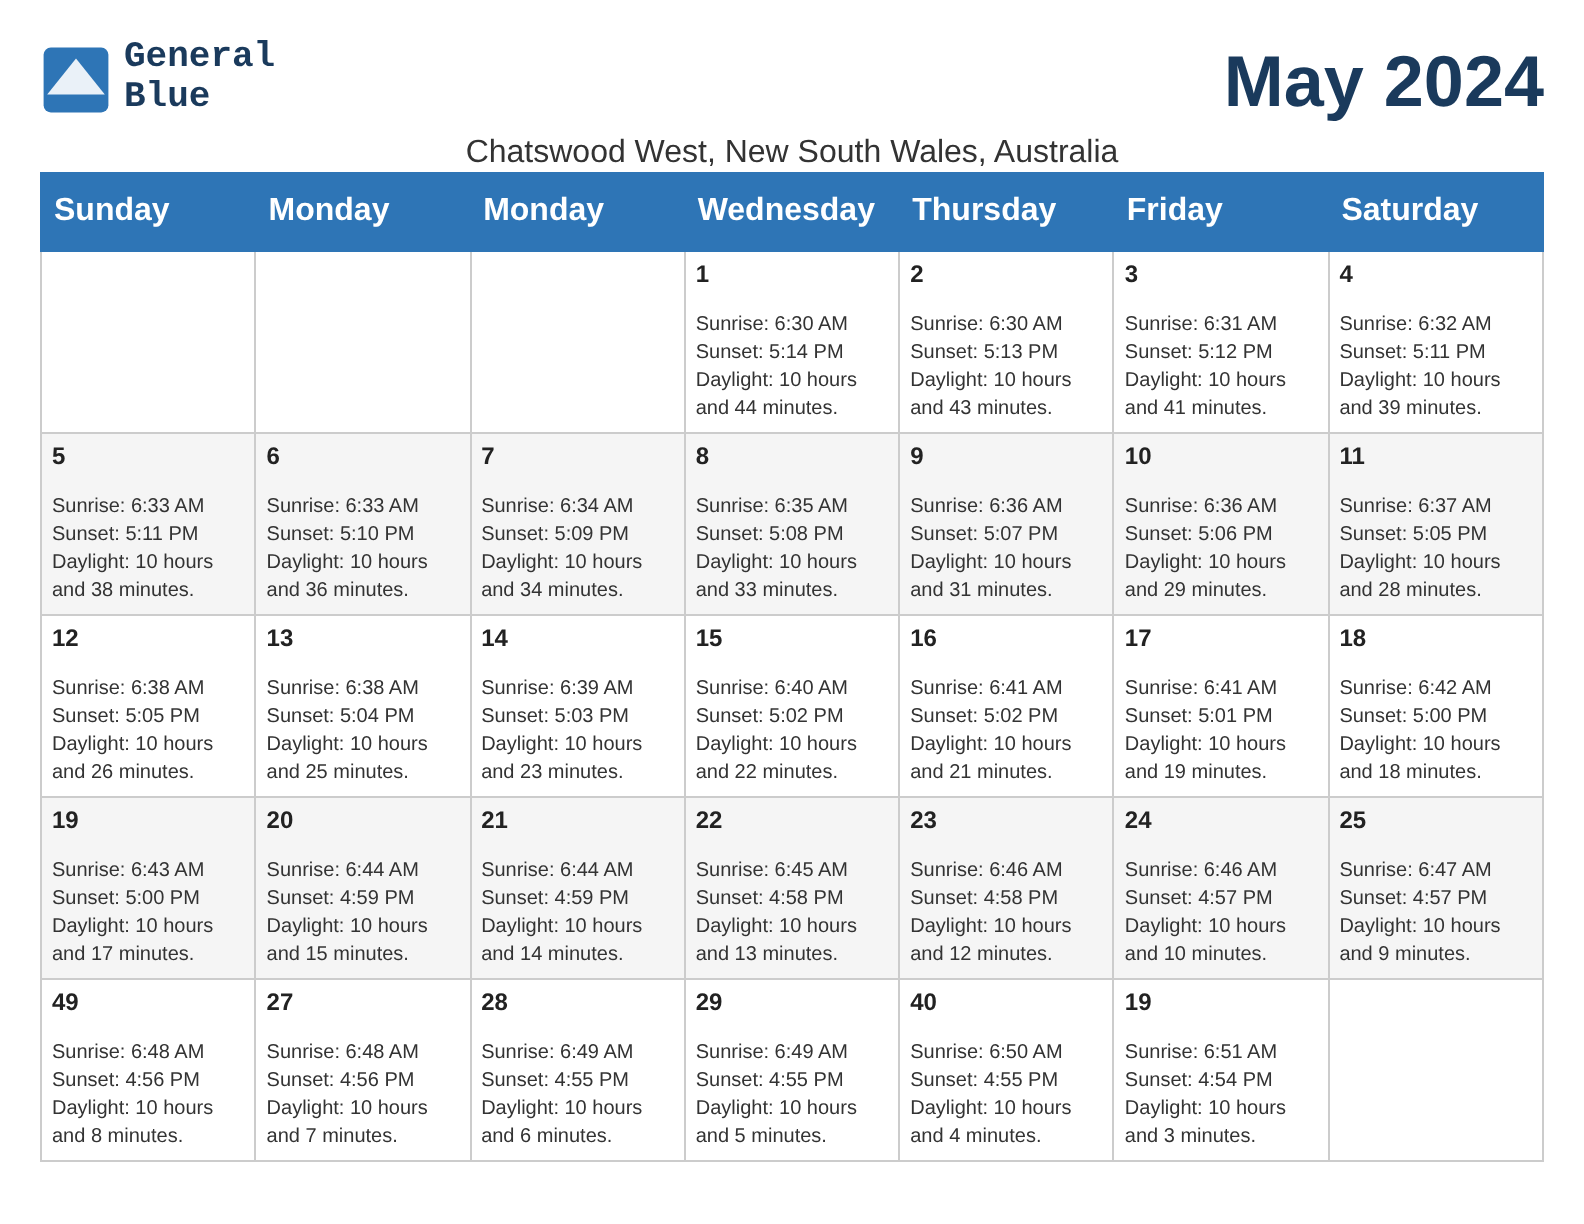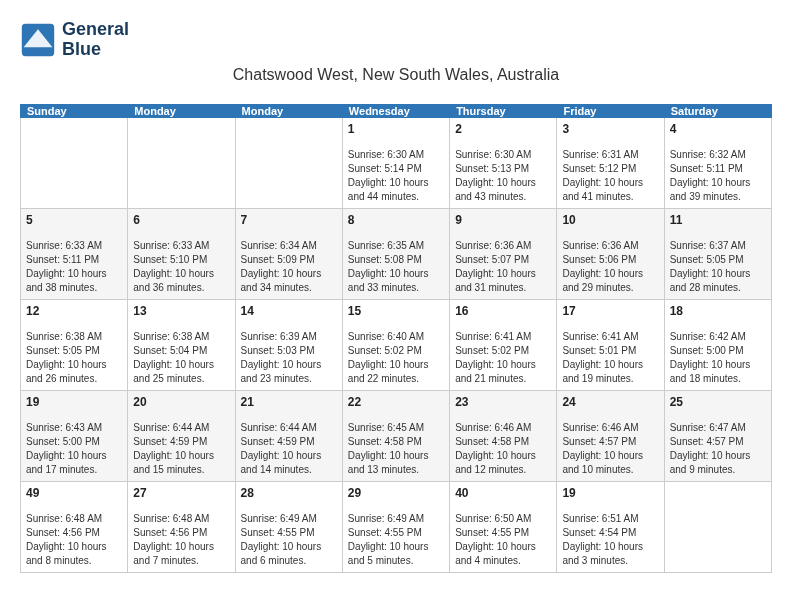--- a/index.html
+++ b/index.html
@@ -13,20 +13,21 @@
     .header {
       display: flex;
       justify-content: space-between;
       align-items: flex-start;
       margin-bottom: 6px;
     }
     .logo {
       display: flex;
       align-items: center;
       gap: 6px;
+      font-family: Liberation Mono, monospace;
     }
     .logo-text {
       font-size: 18px;
       font-weight: bold;
       color: #1a3a5c;
       line-height: 1.1;
     }
     .logo-icon {
       width: 36px;
       height: 36px;
@@ -34,33 +35,33 @@
     .month-title {
       font-size: 36px;
       font-weight: bold;
       color: #1a3a5c;
       text-align: right;
     }
     .location-title {
       text-align: center;
       font-size: 16px;
       color: #333;
-      margin-bottom: 20px;
+      margin-bottom: 0;
     }
     .calendar {
       width: 100%;
       border-collapse: collapse;
       font-size: 11px;
     }
     .calendar th {
       background-color: #2e75b6;
       color: white;
-      padding: 0 6px;
+      padding: 10px 6px;
       text-align: left;
-      font-size: 11px;
+      font-size: 16px;
       font-weight: bold;
       border: 1px solid #2e75b6;
     }
     .calendar td {
       border: 1px solid #ccc;
       vertical-align: top;
       padding: 4px 5px;
       width: calc(100%/7);
       height: 90px;
       background: #fff;
@@ -91,20 +92,21 @@
   <div class="logo">
     <svg class="logo-icon" viewBox="0 0 40 40">
       <rect x="2" y="2" width="36" height="36" rx="4" fill="#2e75b6"></rect>
       <polygon points="20,8 36,28 4,28" fill="white" opacity="0.9"></polygon>
     </svg>
     <div class="logo-text">
       <div>General</div>
       <div>Blue</div>
     </div>
   </div>
+  <div class="month-title">May 2024</div>
 </div>
 
 <div class="location-title">Chatswood West, New South Wales, Australia</div>
 
 <table class="calendar">
   <thead>
     <tr>
     <th>Sunday</th>
         <th>Monday</th>
         <th>Monday</th>

